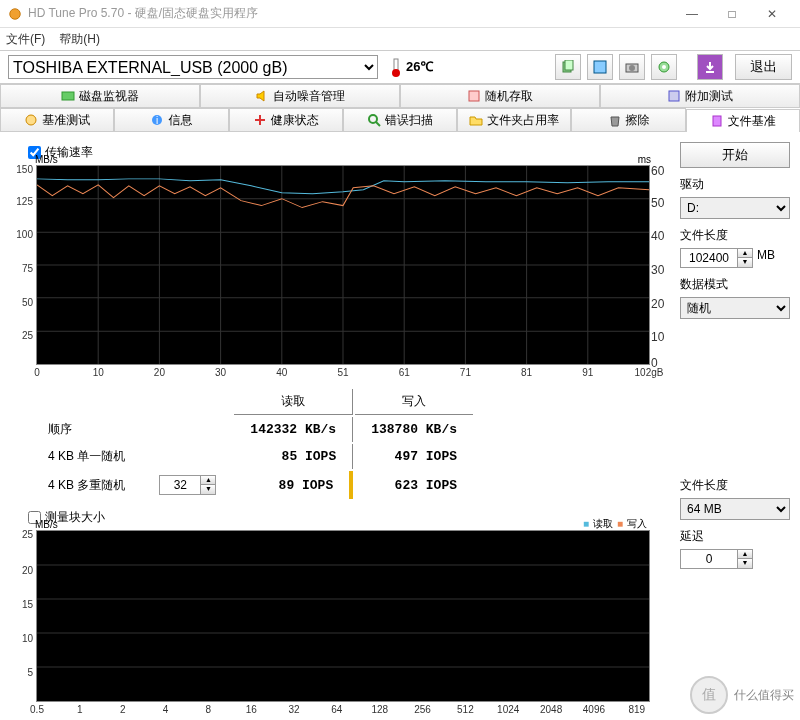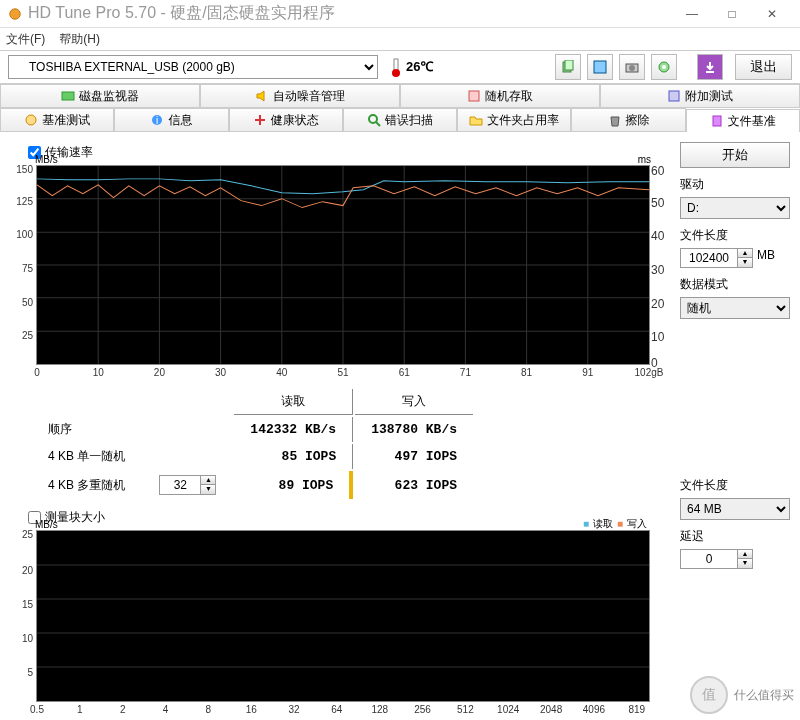--- a/index.html
+++ b/index.html
@@ -1,24 +1,24 @@
 <!DOCTYPE html>
 <html><head>
 <meta charset="utf-8">
 <style>
 * { box-sizing: border-box; margin: 0; padding: 0; font-family: "Microsoft YaHei", SimSun, Arial, sans-serif; }
 body { background: #fff; width: 800px; height: 720px; overflow: hidden; font-size: 12px; }
 .titlebar { height: 28px; background: #fff; border-bottom: 1px solid #e0e0e0; display: flex; align-items: center; padding: 0 8px; color: #999; }
 .titlebar .icon { width: 14px; height: 14px; margin-right: 6px; }
-.titlebar .title { flex: 1; font-size: 16px; }
+.titlebar .title { flex: 1; font-size: 12px; }
 .titlebar .winbtn { width: 40px; height: 28px; display: flex; align-items: center; justify-content: center; color: #555; cursor: default; }
 .menubar { height: 22px; display: flex; align-items: center; padding: 0 6px; color: #333; font-size: 12px; }
 .menubar span { margin-right: 14px; }
 .toolbar { height: 34px; border: 1px solid #ccc; border-left: none; border-right: none; display: flex; align-items: center; padding: 2px 8px; gap: 6px; }
-.devsel { width: 370px; height: 24px; border: 1px solid #999; background: #fff; font-size: 12px; padding: 2px 16px; }
+.devsel { width: 370px; height: 24px; border: 1px solid #999; background: #fff; font-size: 16px; padding: 2px 0; }
 .temp { display: flex; gap: 4px; font-size: 13px; font-weight: bold; margin-left: 6px; }
 .tbtn { width: 26px; height: 26px; border: 1px solid #bbb; background: linear-gradient(#fff,#e8e8e8); display: flex; align-items: center; justify-content: center; cursor: default; }
 .exitbtn { height: 26px; padding: 0 14px; border: 1px solid #bbb; background: linear-gradient(#fff,#e8e8e8); margin-left: 6px; }
 .tabsrow { display: flex; height: 24px; border-bottom: 1px solid #ccc; font-size: 12px; }
 .tab { flex: 1; display: flex; align-items: center; justify-content: center; gap: 4px; border: 1px solid #ccc; border-bottom: none; background: linear-gradient(#fdfdfd,#ececec); cursor: default; position: relative; }
 .tab.active { background: #fff; top: 1px; }
 .tabicon { width: 14px; height: 14px; display: inline-block; }
 .main { display: flex; padding: 8px 10px 0 10px; gap: 10px; }
 .leftcol { flex: 1; }
 .rightcol { width: 110px; padding-top: 2px; }

